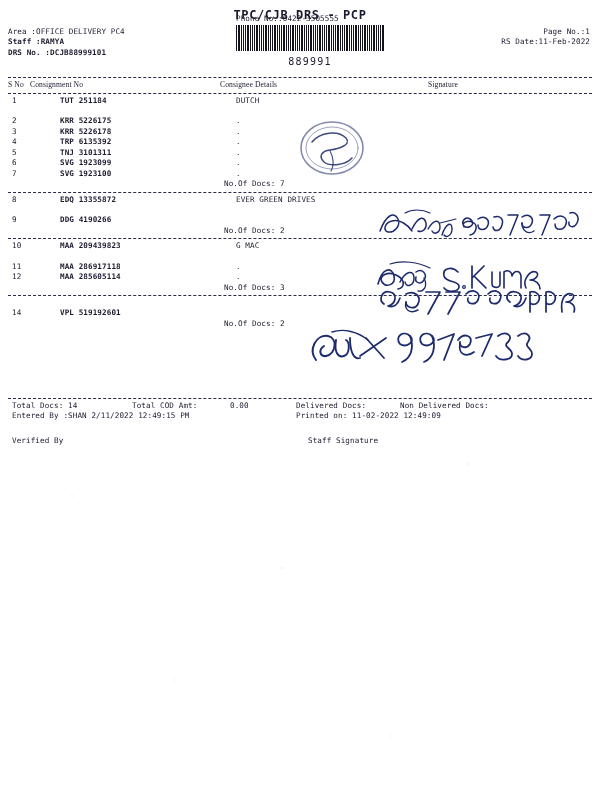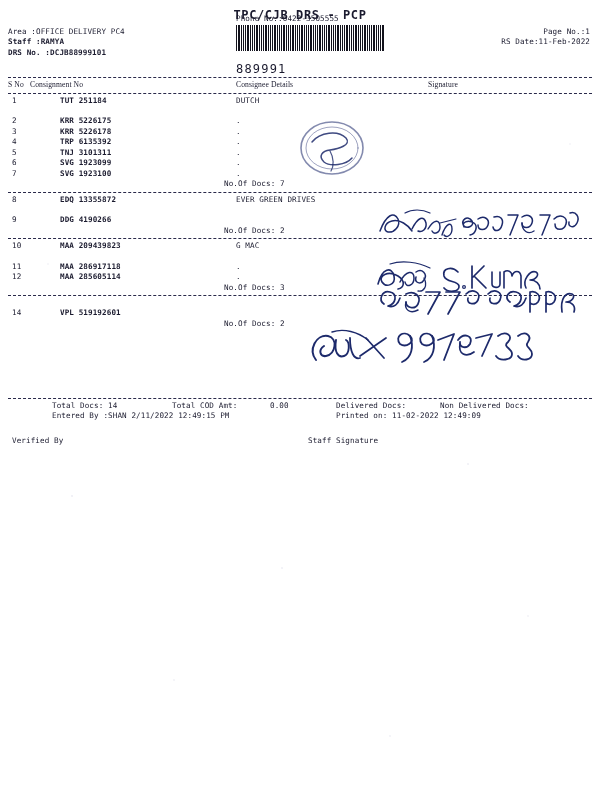--- a/index.html
+++ b/index.html
@@ -79,41 +79,42 @@
     background-repeat: repeat-x;
     background-size: 9px 100%;
     background-image:
       linear-gradient(90deg,
         #13131d 0 1px, #fff 1px 2px,
         #13131d 2px 4px, #fff 4px 5px,
         #13131d 5px 6px, #fff 6px 7px,
         #13131d 7px 8px, #fff 8px 9px);
   }
   .barcode-num {
-    font-size: 12px;
+    font-size: 10px;
     letter-spacing: 1.2px;
-    margin-top: 13px;
+    margin-top: 6px;
+    text-align: center;
     width: 148px;
   }
 
   .dashline {
     border-top: 1px dashed #2a2a4a;
     height: 0;
     margin: 2px 0 2px 0;
   }
 
   .colhdr {
     position: relative;
     height: 11px;
     font-family: Liberation Serif, serif;
   }
   .colhdr span { position: absolute; top: 0; }
   .c-sno { left: 0; }
   .c-cons { left: 22px; }
-  .c-det { left: 228px; }
+  .c-det { left: 212px; }
   .c-sig { left: 420px; }
 
   .rows {
     position: relative;
     min-height: 300px;
   }
   .row {
     position: relative;
     height: 10.5px;
   }
@@ -123,21 +124,20 @@
   .docs {
     position: relative;
     height: 10.5px;
   }
   .docs span { position: absolute; left: 216px; }
   .gap { height: 5px; }
 
   .totals {
     position: relative;
     margin-top: 1px;
-    margin-left: 40px;
   }
   .totline { position: relative; height: 10.5px; }
   .totline span { position: absolute; top: 0; }
 
   .footer-sig {
     position: relative;
     margin-top: 14px;
     height: 14px;
   }
   .footer-sig span { position: absolute; top: 0; }

